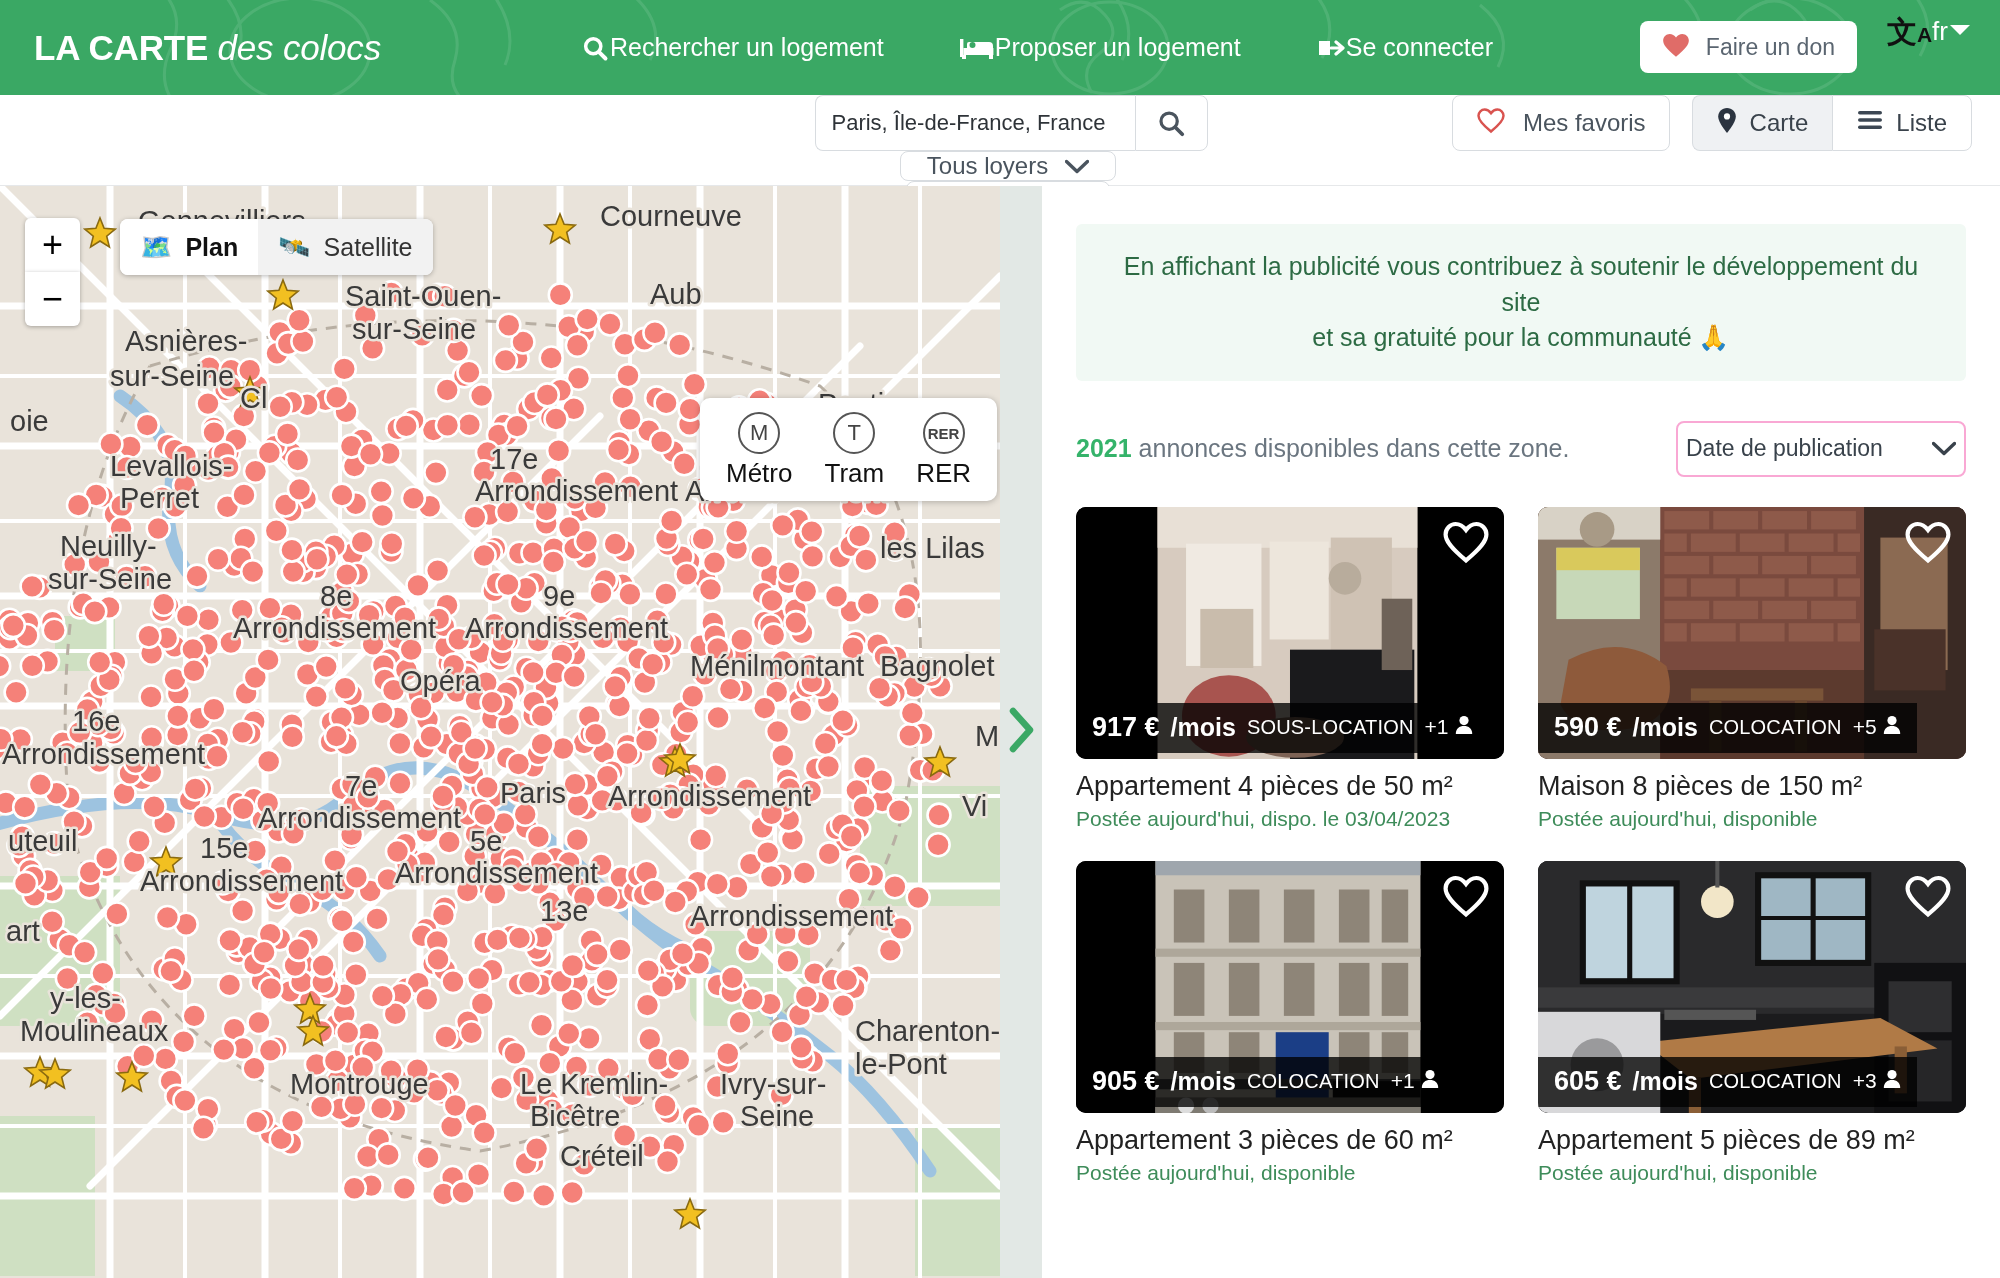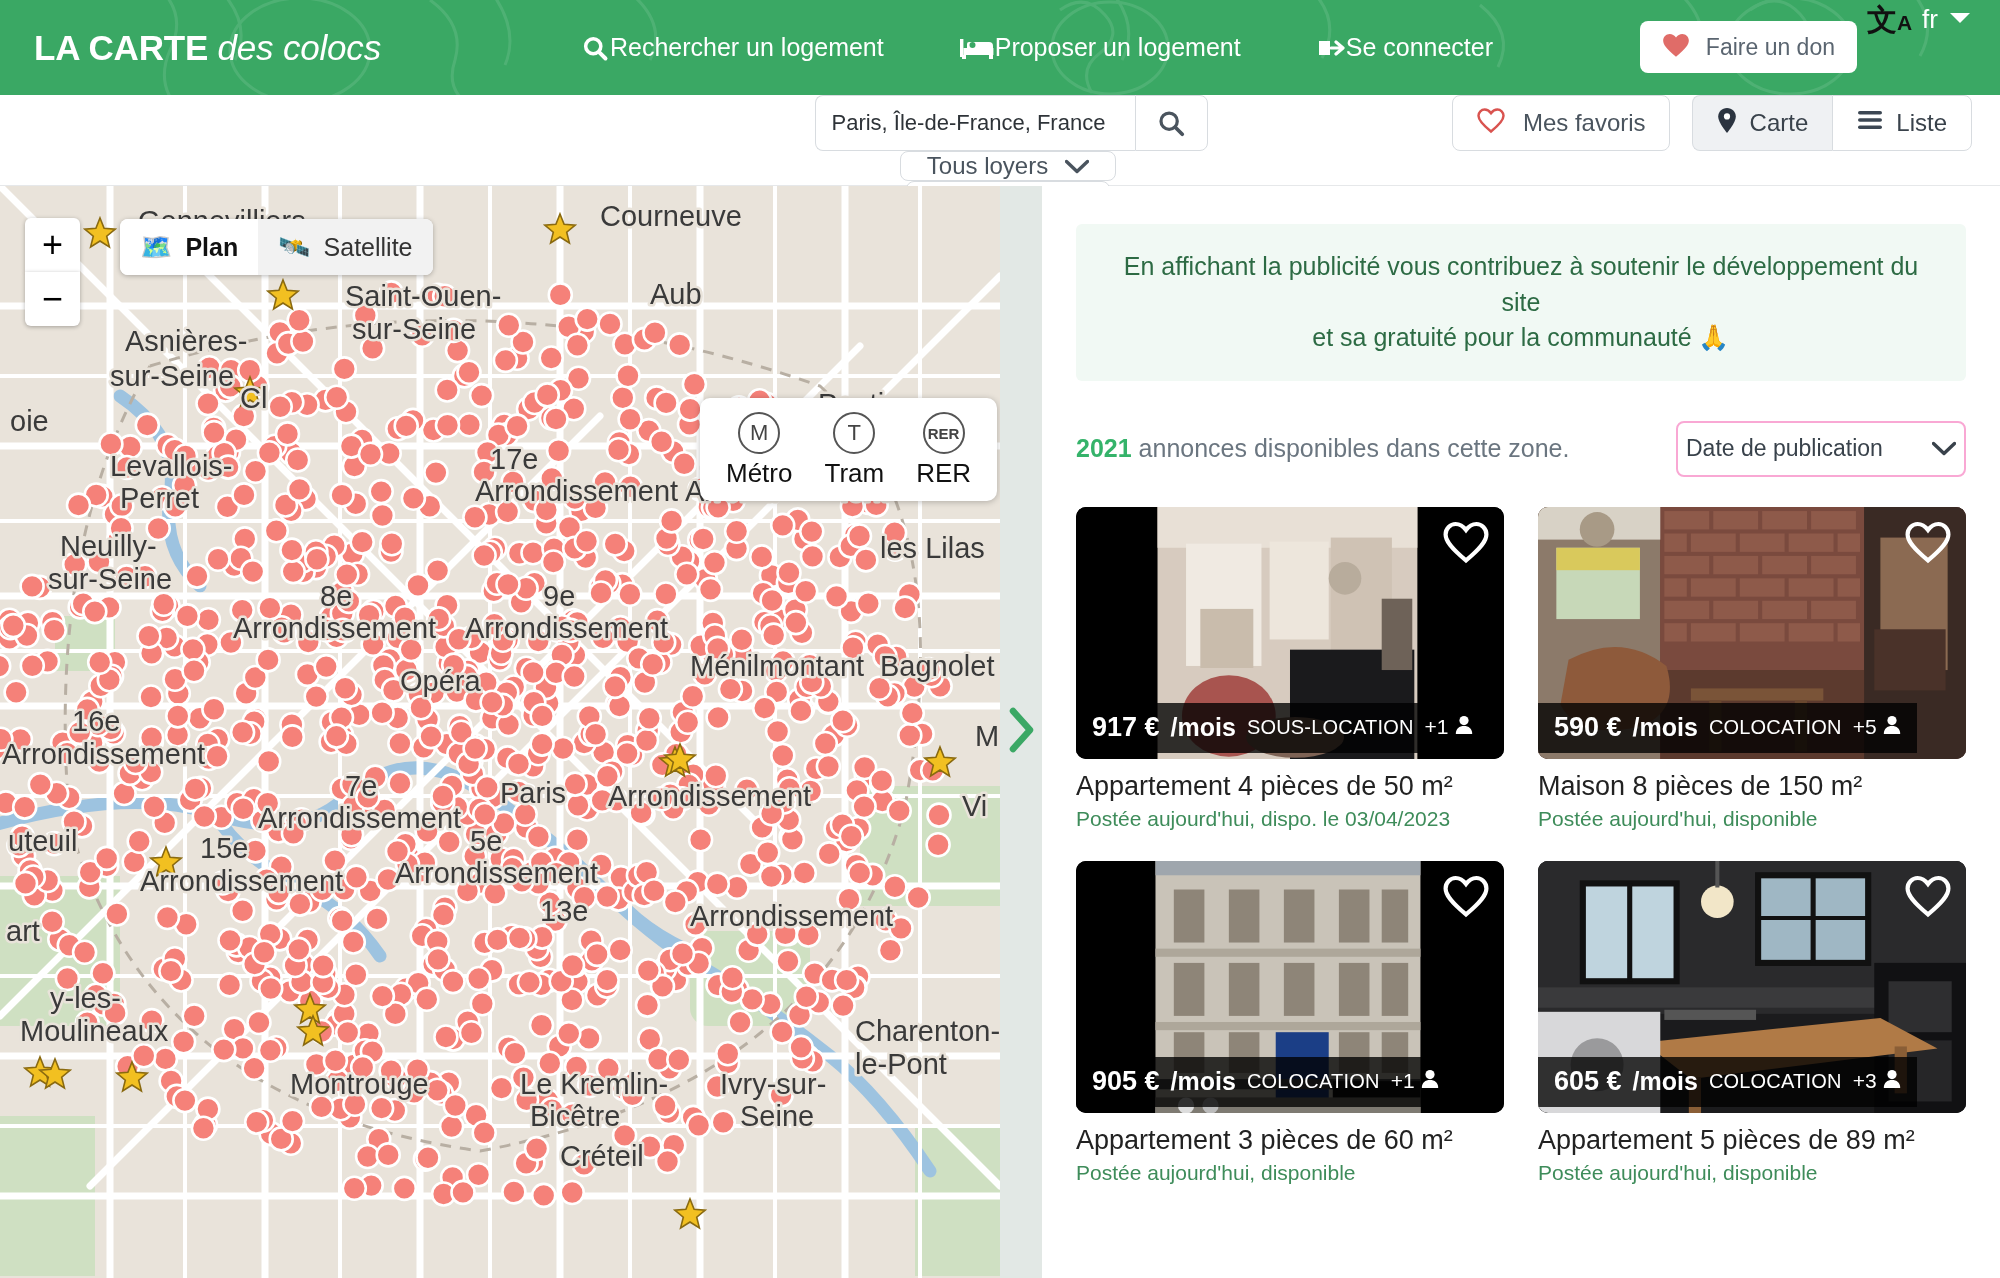--- a/index.html
+++ b/index.html
@@ -45,22 +45,22 @@
   .donate {
     position: absolute; right: 143px; top: 21px;
     height: 52px; padding: 0 22px;
     background: #fff; border-radius: 8px;
     display: flex; align-items: center; gap: 16px;
     cursor: pointer;
   }
   .donate-label { font-size: 23px; color: #5A6570; white-space: nowrap; }
 
   .lang {
-    position: absolute; right: 28px; top: 4px;
-    display: flex; align-items: center; gap: 10px;
+    position: absolute; right: 28px; top: 16px;
+    display: flex; align-items: center; 
     color: #fff; cursor: pointer;
   }
   .lang-glyph { font-size: 30px; line-height: 1; color: #111; font-weight: 700; }
   .lang-code { font-size: 26px; }
 
   
   .filterbar {
     position: absolute; top: 95px; left: 0;
     width: 2000px; height: 91px;
     background: #fff;

